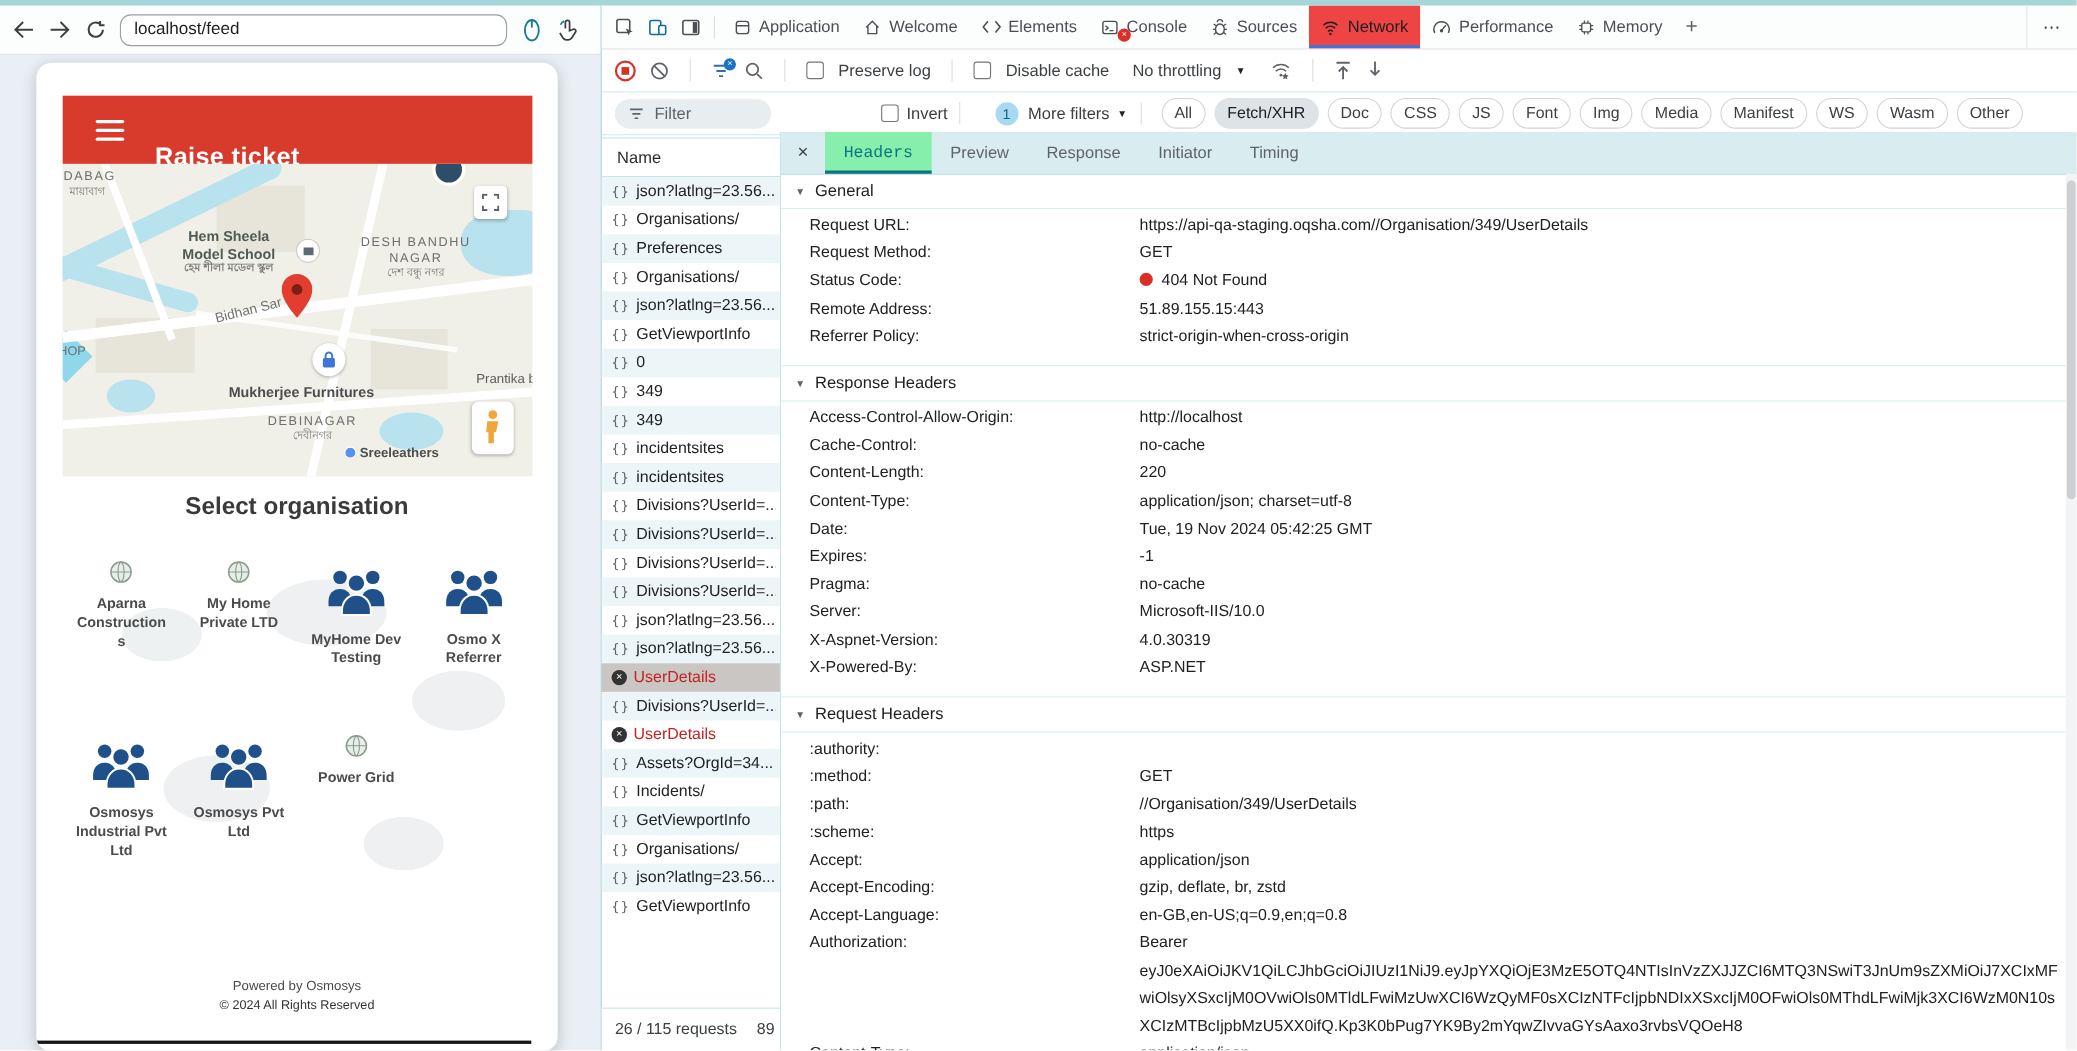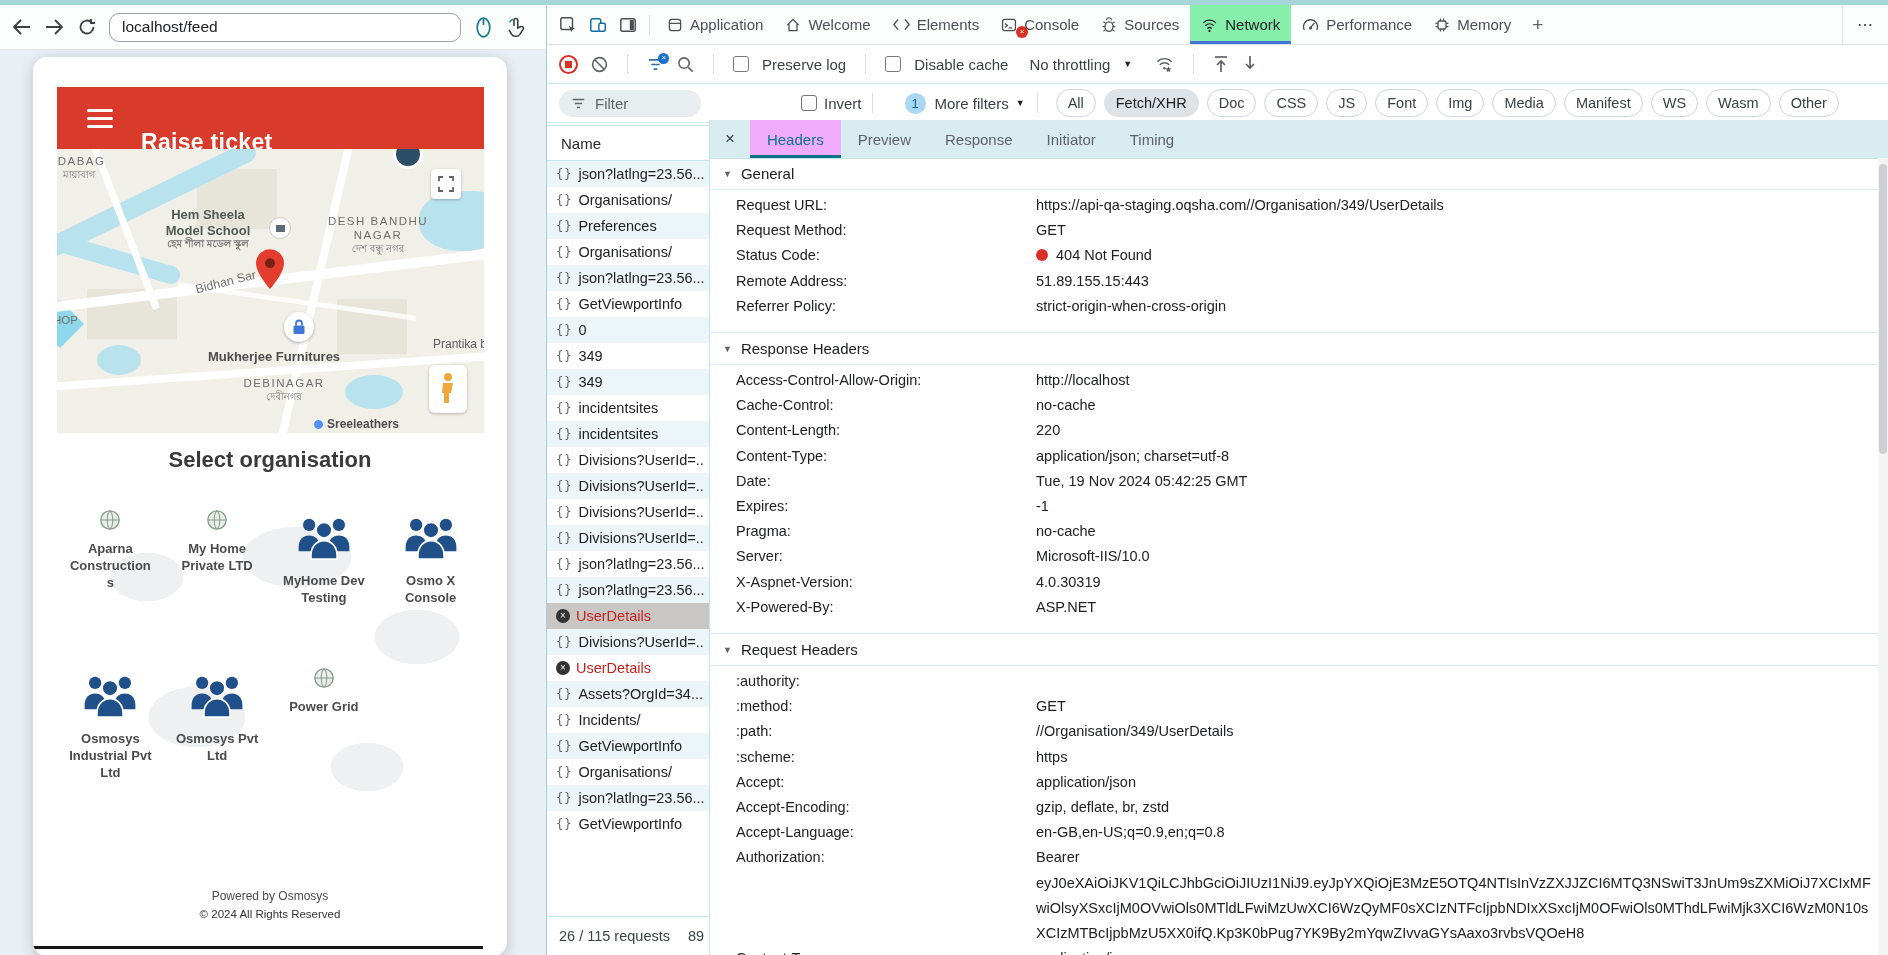--- a/index.html
+++ b/index.html
@@ -72,21 +72,21 @@
   .app-footer1{position:absolute;top:832px;width:100%;text-align:center;font-size:12px;color:#4a4a4a;}
   .app-footer2{position:absolute;top:851px;width:100%;text-align:center;font-size:11.5px;color:#333;}
   .app-bottom-line{position:absolute;left:0;top:889px;width:450px;height:3px;background:#161616;}
 
   
   .devtools{position:absolute;left:546px;top:5px;width:1342px;height:950px;background:#fff;border-left:1px solid #9fd2d8;box-sizing:border-box;}
   .dt-tabbar{height:39px;display:flex;align-items:stretch;border-bottom:1px solid #e0e3e6;background:#fcfdfd;padding-left:6px;}
   .tb-ic{width:30px;display:flex;align-items:center;justify-content:center;color:#4a4f54;flex:none;}
   .vdiv{width:1px;background:#dadce0;height:20px;margin:auto 6px;flex:none;}
   .dt-tab{display:flex;align-items:center;gap:7px;padding:0 11px;font-size:15px;color:#4a4f54;white-space:nowrap;position:relative;}
-  .dt-tab.active{background:#86efac;color:#1c1f23;box-shadow:inset 0 -3px 0 #4472d8;}
+  .dt-tab.active{background:#ef4444;color:#1c1f23;box-shadow:inset 0 -3px 0 #4472d8;}
   .dt-tab svg{flex:none;}
   .badge-err{position:absolute;left:26px;top:21px;width:12px;height:12px;border-radius:50%;background:#d93025;color:#fff;
              font-size:8px;display:flex;align-items:center;justify-content:center;line-height:1;}
   .dt-plus{display:flex;align-items:center;padding:0 10px;color:#5f6368;font-size:19px;}
   .dt-more{margin-left:auto;display:flex;align-items:center;padding:0 14px;color:#3c4043;font-size:16px;letter-spacing:1px;border-left:1px solid #e3e6e9;}
   .dt-toolbar{height:38px;display:flex;align-items:center;gap:13px;padding:0 12px;border-bottom:1px solid #cfeaed;font-size:15px;color:#3c4043;}
   .rec{width:15px;height:15px;border-radius:50%;border:2px solid #d93025;display:flex;align-items:center;justify-content:center;flex:none;}
   .rec i{width:7px;height:7px;background:#d93025;display:block;}
   .cb{width:14px;height:14px;border:1.5px solid #767676;border-radius:3px;background:#fff;display:inline-block;flex:none;}
   .lbl{white-space:nowrap;}
@@ -120,21 +120,21 @@
   .req-row.error .err-ic{display:inline-flex;}
   .req-name{white-space:nowrap;overflow:hidden;}
   .req-status{position:absolute;bottom:0;left:0;right:0;height:38px;border-top:1px solid #c5e5e9;display:flex;align-items:center;
               padding-left:12px;font-size:14.5px;color:#3c4043;white-space:nowrap;overflow:hidden;background:#fff;}
   .req-status .more{margin-left:18px;}
   
   .detail{position:absolute;left:163px;top:0;right:0;bottom:0;overflow:hidden;}
   .detail-tabs{height:38px;background:#d9edf0;display:flex;align-items:stretch;border-bottom:1px solid #c5e5e9;}
   .dclose{display:flex;align-items:center;padding:0 15px;color:#3c4043;font-size:17px;}
   .dtab{display:flex;align-items:center;padding:0 17px;font-size:15px;color:#5f6368;}
-  .dtab.active{background:#f0abfc;color:#0c7484;box-shadow:inset 0 -3px 0 #0c7484;}
+  .dtab.active{background:#86efac;color:#0c7484;box-shadow:inset 0 -3px 0 #0c7484;font-family:Liberation Mono, monospace;}
   .sections{position:absolute;top:38px;left:0;right:10px;bottom:0;overflow:hidden;}
   .sec-head{height:31px;display:flex;align-items:center;gap:9px;padding-left:13px;font-size:15px;color:#202124;
             border-bottom:1px solid #d9eef0;}
   .section + .section .sec-head{border-top:1px solid #d9eef0;}
   .tri{font-size:9px;color:#5f6368;}
   .sec-rows{padding:3px 0 13px 0;}
   .hrow{display:flex;align-items:flex-start;padding-left:26px;font-size:14.5px;line-height:25.2px;}
   .hlabel{width:300px;flex:none;color:#202124;}
   .hvalue{flex:1;color:#202124;word-break:break-word;padding-right:6px;}
   .status-dot{display:none;width:12px;height:12px;border-radius:50%;background:#d93025;margin-right:8px;vertical-align:-1px;}
@@ -238,21 +238,21 @@
       <div class="maplabel" style="left:128px;top:200px;width:136px;font-size:13px;color:#4d4d4d;font-weight:bold;margin-left:21px;">
         <div>Mukherjee Furnitures</div>
       </div>
       <div class="maplabel" style="left:376px;top:188px;width:80px;font-size:12px;color:#5c5c5c;text-align:left;">
         <div>Prantika bus</div>
       </div>
       <div class="maplabel" style="left:172px;top:228px;width:110px;">
         <div class="lbl-caps">DEBINAGAR</div>
         <div class="bn">দেবীনগর</div>
       </div>
-      <div class="maplabel" style="left:256px;top:268px;font-size:12px;color:#4d4d4d;font-weight:bold;">
+      <div class="maplabel" style="left:256px;top:255px;font-size:12px;color:#4d4d4d;font-weight:bold;">
         <span class="bluedot"></span><span>Sreeleathers</span>
       </div>
 
       <div class="pin">
         <svg width="28" height="40" viewBox="0 0 24 34">
             <path d="M12 0C5.4 0 0 5.4 0 12c0 9 12 22 12 22s12-13 12-22C24 5.4 18.6 0 12 0z" fill="#e23d2e"></path>
             <circle cx="12" cy="12" r="4.2" fill="#7a1f14"></circle>
           </svg>
       </div>
       <div class="lockbtn">
@@ -321,21 +321,21 @@
                 <path d="M3 36c0-8 5-13 12-13s12 5 12 13v5H3z"></path>
                 <circle cx="49" cy="11" r="7"></circle>
                 <path d="M37 36c0-8 5-13 12-13s12 5 12 13v5H37z"></path>
               </g>
               <g fill="#20508a" stroke="#fff" stroke-width="2">
                 <circle cx="32" cy="17" r="9"></circle>
                 <path d="M17 46c0-10 6.5-17 15-17s15 7 15 17v4H17z"></path>
               </g>
             </svg>
         </span>
-        <span class="org-name">Osmo X Console</span>
+        <span class="org-name">Osmo X Referrer</span>
       </div>
       <div class="org-tile">
         <span class="icon-people">
           <svg width="56" height="46" viewBox="0 0 64 52">
               <g fill="#20508a">
                 <circle cx="15" cy="11" r="7"></circle>
                 <path d="M3 36c0-8 5-13 12-13s12 5 12 13v5H3z"></path>
                 <circle cx="49" cy="11" r="7"></circle>
                 <path d="M37 36c0-8 5-13 12-13s12 5 12 13v5H37z"></path>
               </g>

